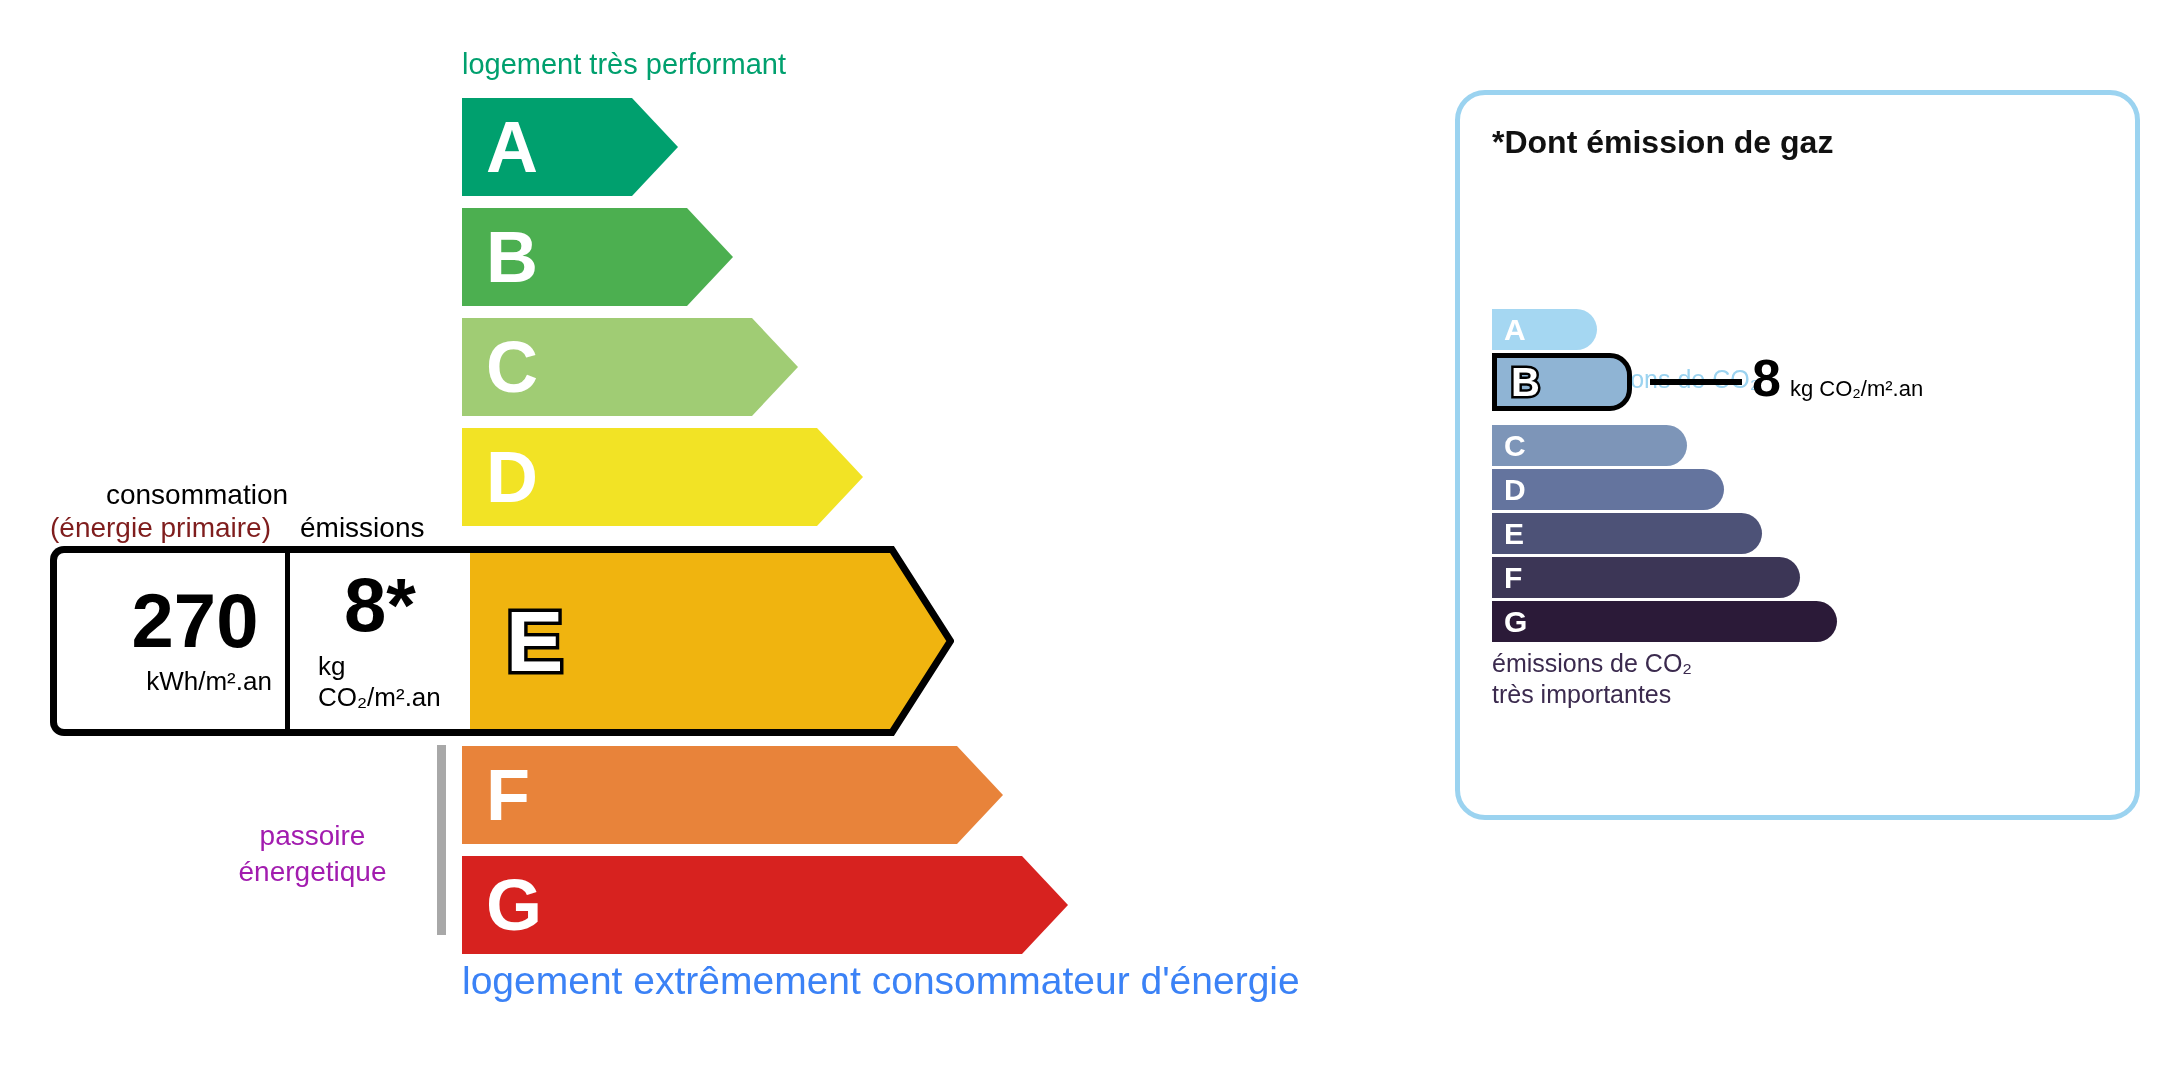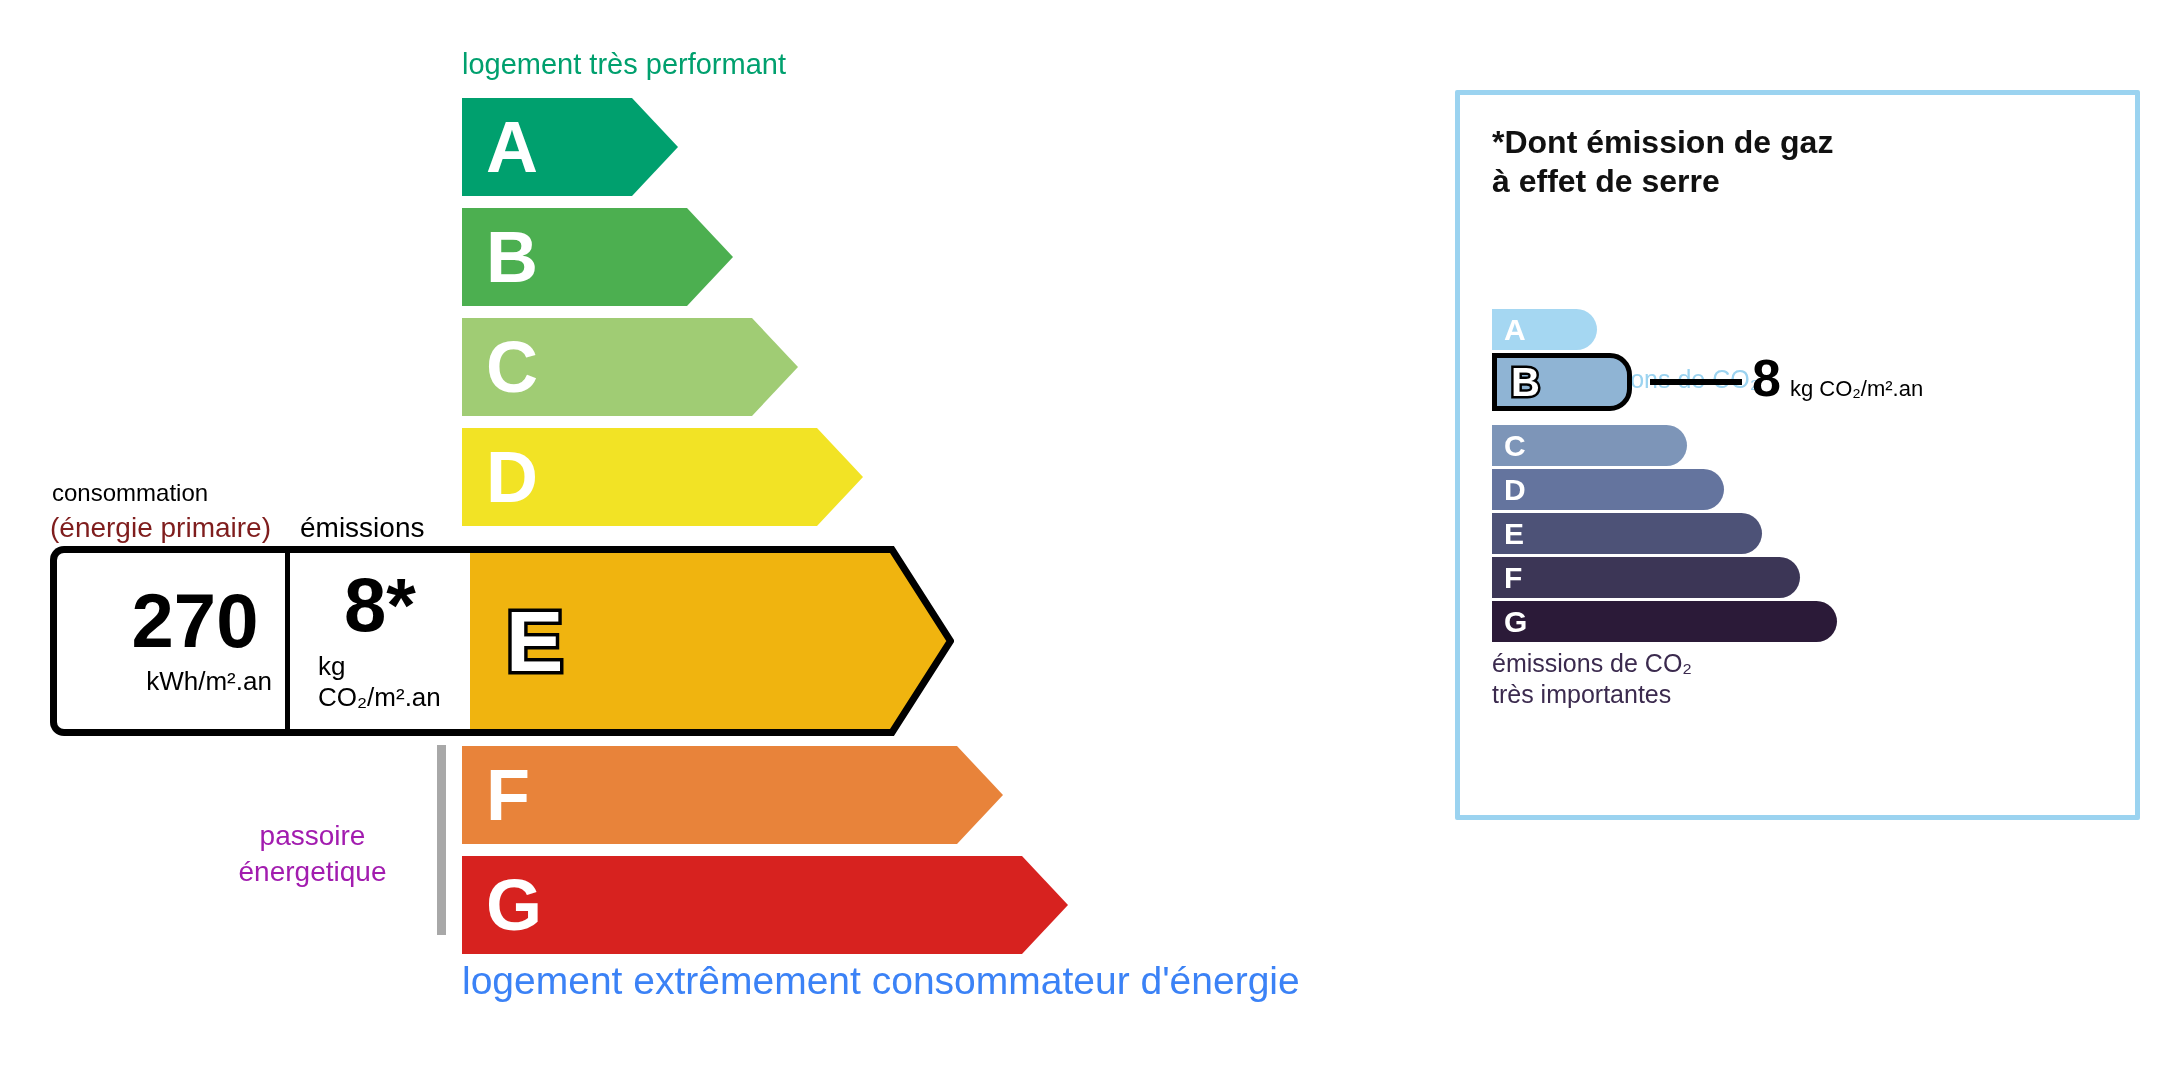--- a/index.html
+++ b/index.html
@@ -54,22 +54,22 @@
   }
   .value-cell{
     flex:1;display:flex;flex-direction:column;
     align-items:center;justify-content:center;
   }
   .value-cell.left-cell{border-right:5px solid #000;}
   .value-num{font-size:76px;font-weight:bold;color:#000;line-height:0.95;}
   .value-unit{font-size:26px;color:#000;margin-top:9px;margin-left:28px;}
 
   .label-consommation{
-    position:absolute;left:52px;top:479px;width:250px;
-    font-size:24px;color:#000;
+    position:absolute;left:72px;top:479px;width:250px;text-align:center;
+    font-size:28px;color:#000;
   }
   .label-energie-primaire{
     position:absolute;left:50px;top:512px;width:270px;text-align:left;
     font-size:28px;color:#7f1d1d;
   }
   .label-emissions{
     position:absolute;left:300px;top:512px;
     font-size:28px;color:#000;
   }
 
@@ -83,21 +83,21 @@
   }
   #passoire-bar{
     position:absolute;left:437px;top:745px;width:9px;height:190px;
     background:#a8a8a8;
   }
 
   
   #co2-panel{
     position:absolute;left:1455px;top:90px;
     width:685px;height:730px;
-    border:5px solid #9BD3F0;border-radius:2px;
+    border:5px solid #9BD3F0;border-radius:30px;
     background:#ffffff;box-sizing:border-box;
   }
   #co2-title{
     position:absolute;left:32px;top:28px;
     font-size:32px;font-weight:bold;color:#111;line-height:1.22;
   }
   #co2-top-caption{
     position:absolute;left:32px;top:270px;
     font-size:25px;color:#9BD3F0;white-space:nowrap;
   }
@@ -219,21 +219,20 @@
     <div>énergetique</div>
   </div>
   <div id="passoire-bar"></div>
 
   <div class="bottom-caption">logement extrêmement consommateur d'énergie</div>
 </div>
 
 <div id="co2-panel">
   <div id="co2-title">
     <div>*Dont émission de gaz</div>
-    <div>à effet de serre</div>
   </div>
 
   <div id="co2-top-caption">peu d'émissions de CO₂</div>
 
   <div id="co2-bars">
       <div class="co2-row" id="co2-row-A" style="top: 214px; width: 105px;">
         <div class="co2-bar" style="width: 100%; background: rgb(165, 215, 242);">
           <span class="co2-letter">A</span>
         </div>
       </div>

